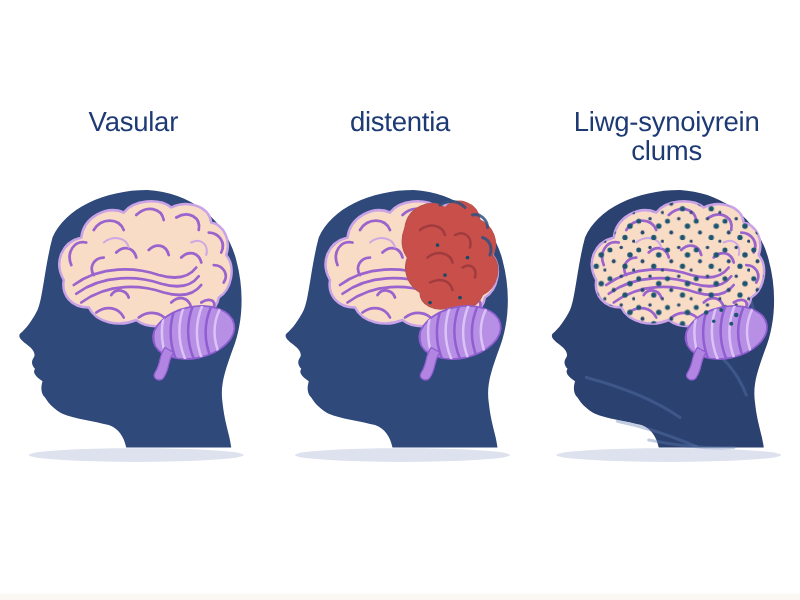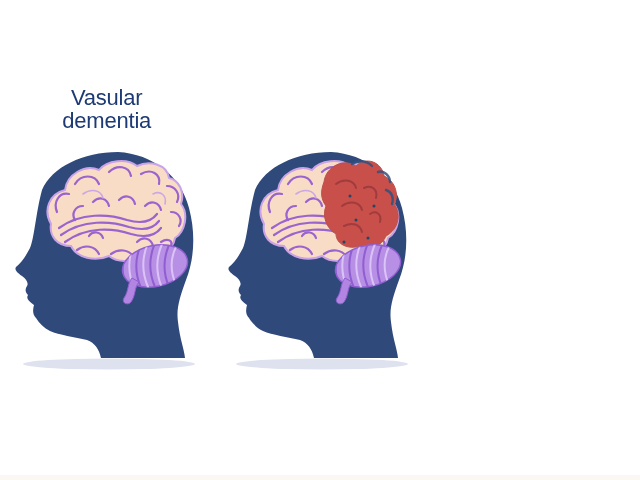--- a/index.html
+++ b/index.html
@@ -1,18 +1,18 @@
 <!DOCTYPE html>
 <html style="--background: #ffffff; --label-text: #1d3a74; --head-navy: #2f497b; --head-navy-dark: #2b4170; --head-scribble: #5e7cb4; --brain-peach: #f8dcc5; --brain-outline: #c9a2e8; --gyri-purple: #9a63cd; --cerebellum-fill: #b78fe5; --cerebellum-stripe: #8f5ed0; --cerebellum-stripe-light: #dcc3f7; --brainstem-fill: #b285e2; --red-region: #c94f4a; --red-squiggle: #a03c3e; --red-dot: #1c4a66; --clump-dot: #1d5570; --clump-dot-alt: #27496f; --shadow: #dde2ee; --bottom-band: #fbf7f2;"><head>
 <meta charset="utf-8">
 <style>
   html,body{margin:0;padding:0;background:var(--background,#fff);}
   body{width:640px;height:480px;overflow:hidden;position:relative;
        font-family:"Liberation Sans","DejaVu Sans",sans-serif;}
-  .canvas{display:flex;width:640px;height:473px;box-sizing:border-box;padding-top:86px;}
+  .canvas{display:flex;width:640px;height:473px;box-sizing:border-box;padding-top:86px;justify-content:center;}
   .panel{width:213.33px;display:flex;flex-direction:column;align-items:center;}
   .label{margin:0 0 16px 0;height:46px;text-align:center;
          font-size:22px;line-height:23px;font-weight:500;letter-spacing:-0.2px;
          color:var(--label-text,#1d3a74);}
   .label span{display:block;}
   .head{width:196px;height:224px;display:block;}
   .shadow{fill:var(--shadow,#dde2ee);}
   .silhouette{fill:var(--head-navy,#2f497b);}
   .panel-lewy .silhouette{fill:var(--head-navy-dark,#2b4170);}
   .brain-base{fill:var(--brain-peach,#f8dcc5);stroke:var(--brain-outline,#c9a2e8);stroke-width:2;}
@@ -137,46 +137,65 @@
       <path d="M140,32 C152,42 160,54 164,68"></path>
     </g>
   </defs>
 </svg>
 
 <main class="canvas">
 
   <section class="panel panel-vascular">
     <h2 class="label">
       <span>Vasular</span>
-      <span>dementia</span>
     </h2>
     <svg class="head" viewBox="0 0 196 224" role="img">
       <ellipse class="shadow" cx="100" cy="216" rx="86" ry="5.5"></ellipse>
       <g transform="translate(4,2)">
         <use href="#head-path" class="silhouette"></use>
         <use href="#brain-shape" class="brain-base"></use>
         <use href="#gyri"></use>
         <use href="#cerebellum-g"></use>
         <use href="#brainstem-p" class="stem"></use>
       </g>
     </svg>
   </section>
 
   <section class="panel panel-ftd">
     <h2 class="label">
+      <span>distentia</span>
     </h2>
     <svg class="head" viewBox="0 0 196 224" role="img">
       <ellipse class="shadow" cx="100" cy="216" rx="86" ry="5.5"></ellipse>
       <g transform="translate(4,2)">
         <use href="#head-path" class="silhouette"></use>
         <use href="#brain-shape" class="brain-base"></use>
         <use href="#gyri"></use>
         <use href="#red-region-g"></use>
         <use href="#cerebellum-g"></use>
         <use href="#brainstem-p" class="stem"></use>
       </g>
     </svg>
   </section>
 
+  <section class="panel panel-lewy">
+    <h2 class="label">
+      <span>Liwg-synoiyrein</span>
+      <span>clums</span>
+    </h2>
+    <svg class="head" viewBox="0 0 196 224" role="img">
+      <ellipse class="shadow" cx="100" cy="216" rx="90" ry="5.5"></ellipse>
+      <g transform="translate(4,2)">
+        <use href="#head-path" class="silhouette"></use>
+        <use href="#head-scribbles"></use>
+        <use href="#brain-shape" class="brain-base"></use>
+        <use href="#gyri"></use>
+        <use href="#brain-shape" fill="url(#dot-pattern)" stroke="none"></use>
+        <use href="#cerebellum-g"></use>
+        <use href="#cbl-dots"></use>
+        <use href="#brainstem-p" class="stem"></use>
+      </g>
+    </svg>
+  </section>
 
 </main>
 
 <div class="bottom-band"></div>
 
 </body></html>

